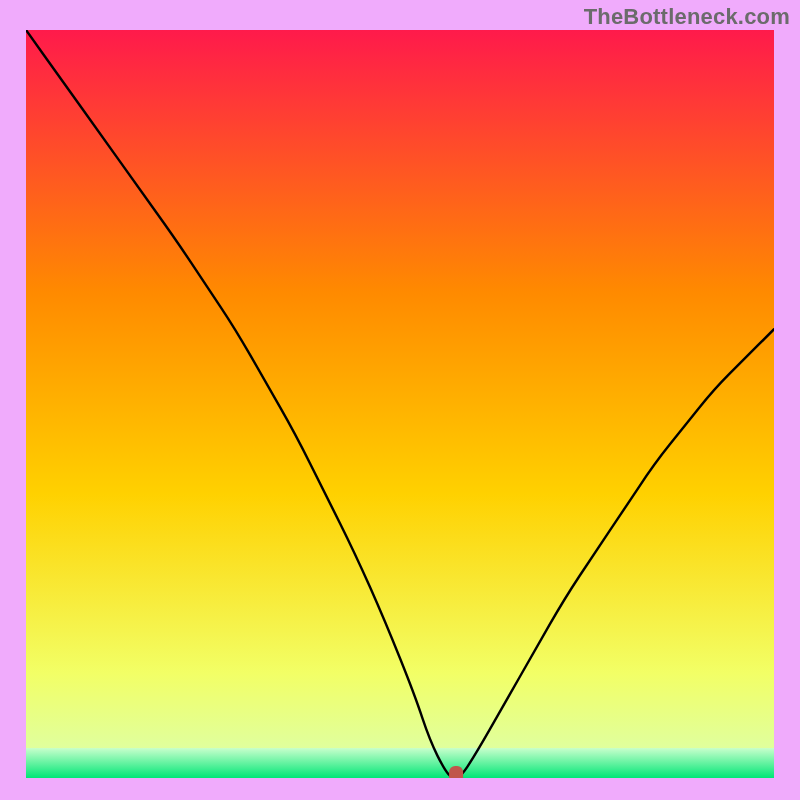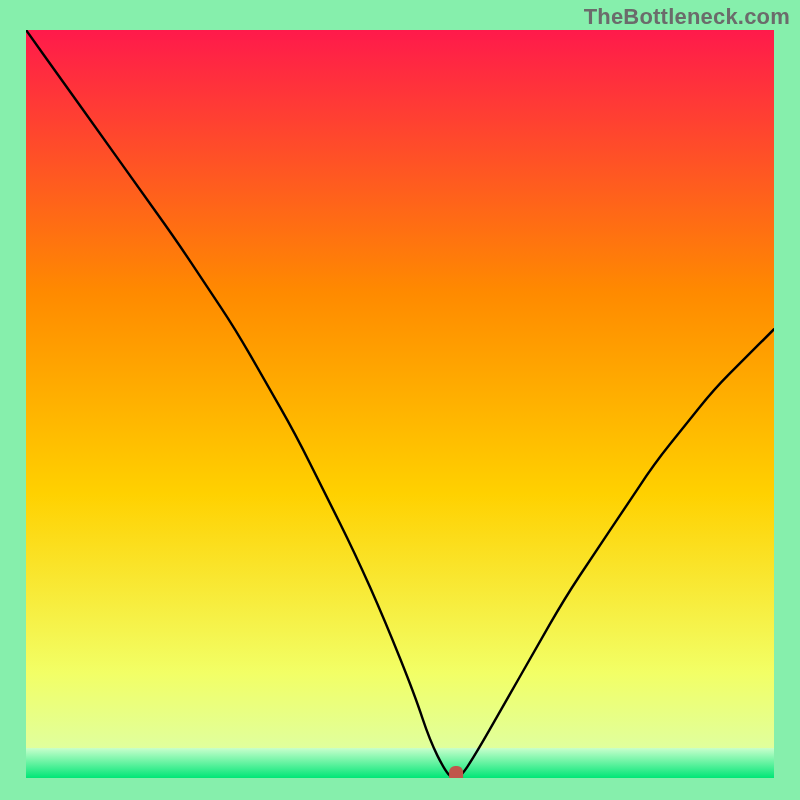--- a/index.html
+++ b/index.html
@@ -9,21 +9,21 @@
     height: 800px;
     background: #000;
     overflow: hidden;
   }
   .frame {
     position: absolute;
     left: 0;
     top: 0;
     width: 800px;
     height: 800px;
-    background: #86efac;
+    background: #f0abfc;
   }
   .watermark {
     position: absolute;
     top: 4px;
     right: 10px;
     font-family: Arial, Helvetica, sans-serif;
     font-size: 22px;
     font-weight: 600;
     color: #6b6b6b;
     letter-spacing: 0.2px;

